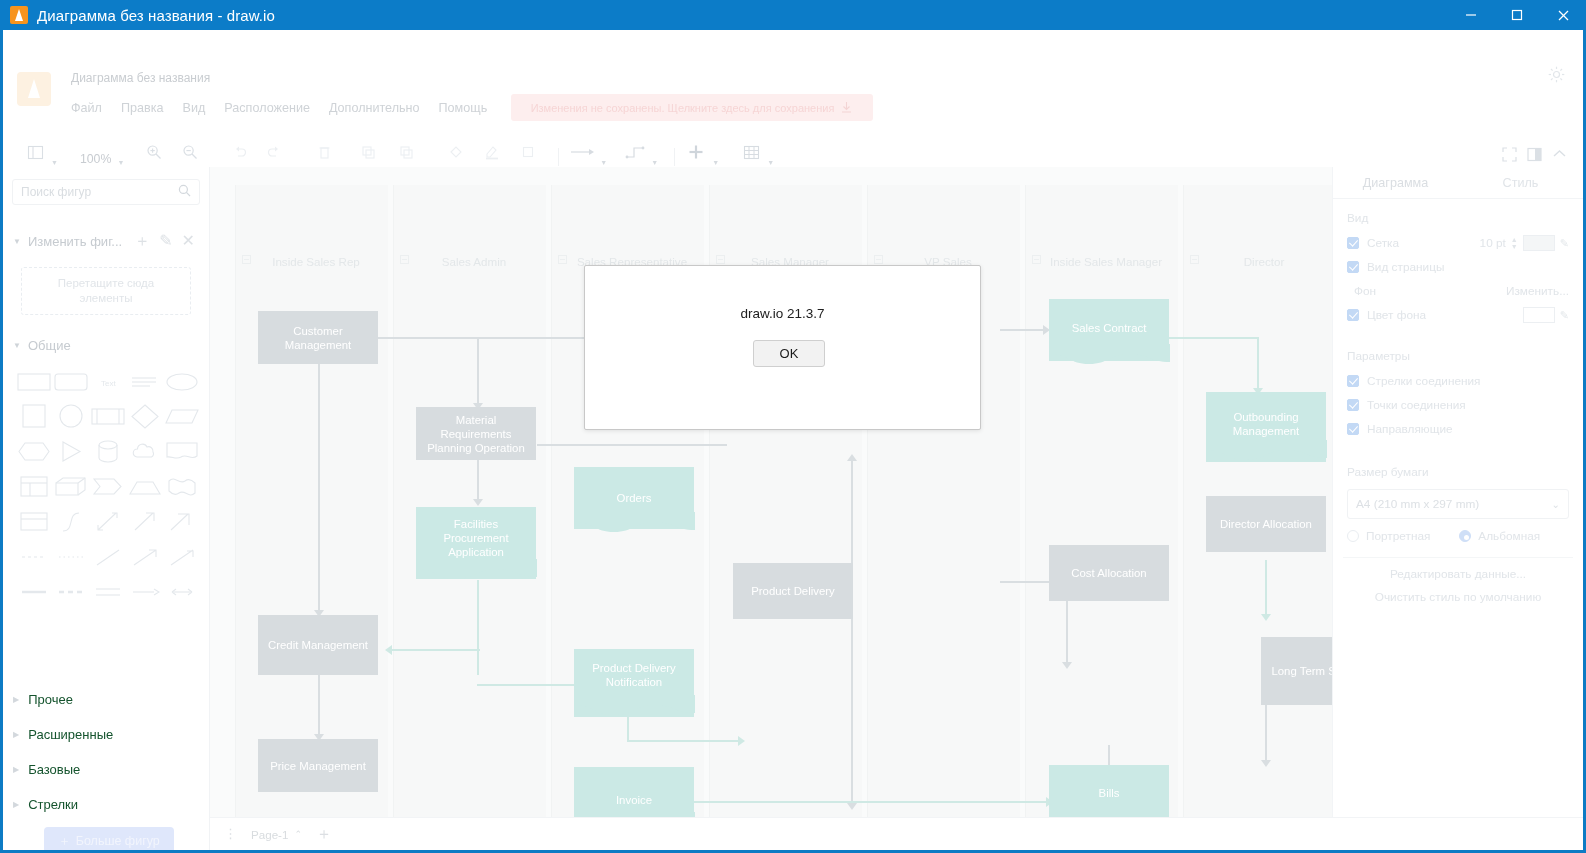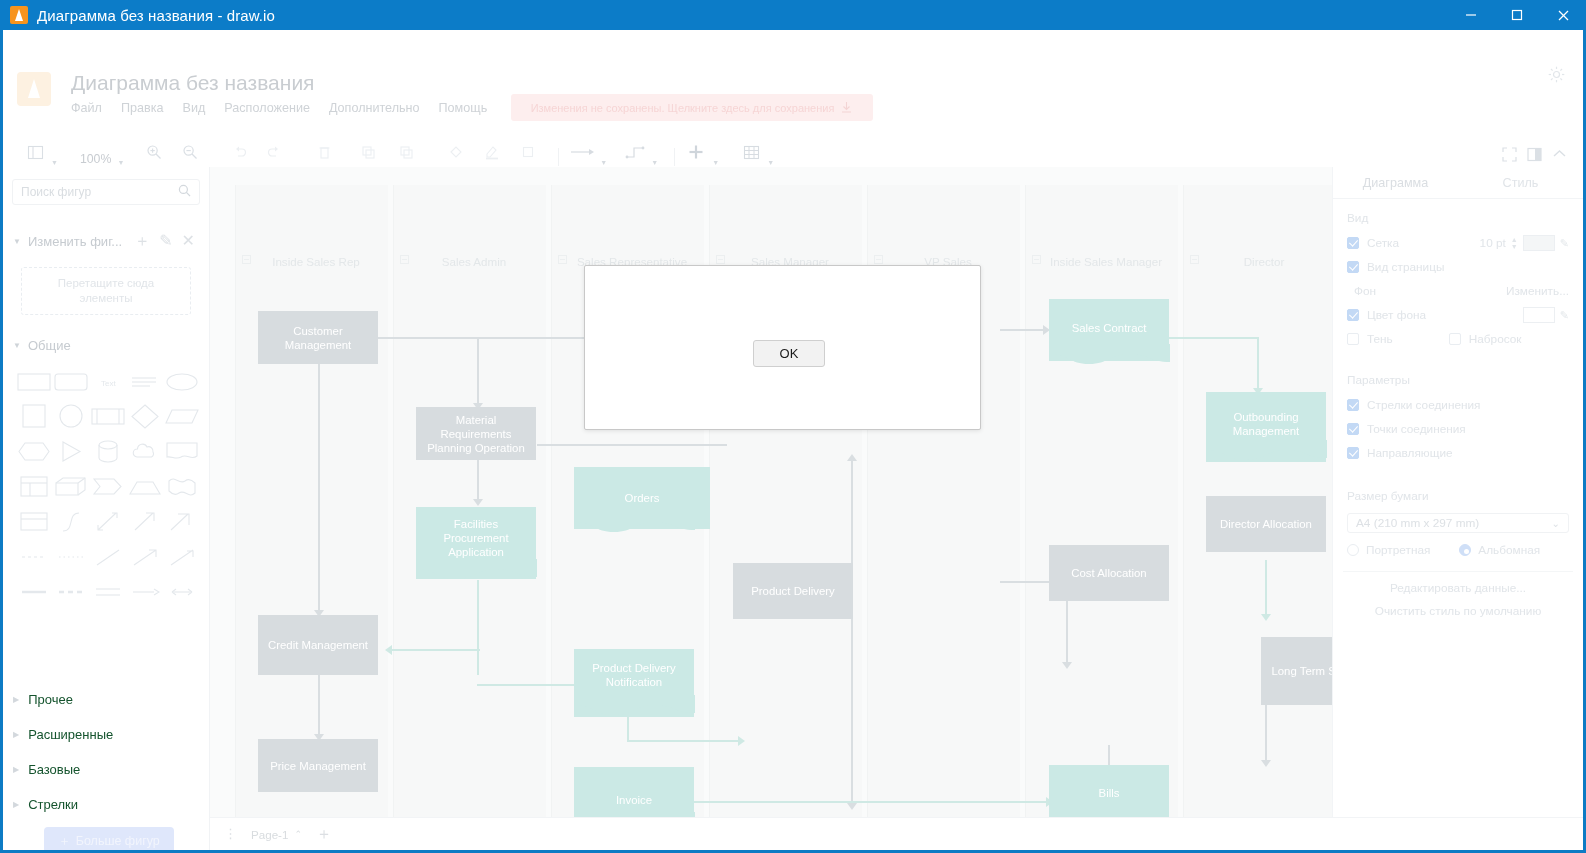--- a/index.html
+++ b/index.html
@@ -33,21 +33,21 @@
     background:#ffffff; overflow:hidden;
   }
 
   
   .apphdr{ position:absolute; left:0; top:0; width:100%; height:60px; }
   .logo{ position:absolute; left:14px; top:42px; width:34px; height:34px;
      background:#fdf1e1; border-radius:4px; }
   .logo::after{ content:""; position:absolute; left:11px; top:7px;
     border-left:6px solid transparent; border-right:6px solid transparent;
     border-bottom:19px solid #fff; }
-  .doctitle{ position:absolute; left:68px; top:41px; font-size:21px; color:#c9cdd1; }
+  .doctitle{ position:absolute; left:68px; top:41px; font-size:12px; color:#c9cdd1; }
   .menubar{ position:absolute; left:68px; top:71px; display:flex; gap:19px; }
   .menubar span{ font-size:12.6px; color:#cfd3d7; }
   .unsaved{
     position:absolute; left:508px; top:64px; width:362px; height:27px;
     background:#fdeeee; border-radius:3px; display:flex; align-items:center;
     justify-content:center; gap:6px; color:#f6d5d5; font-size:11px; white-space:nowrap;
   }
   .unsaved svg{ opacity:.45; }
   .sunicon{ position:absolute; right:18px; top:36px; color:#e2e6ea; }
 
@@ -126,21 +126,21 @@
   .cb{ width:12px; height:12px; border-radius:2px; margin-right:8px; flex:none;
      border:1px solid #e9edf1; background:#fff; position:relative; }
   .cb.on{ background:#c3d9f5; border-color:#c3d9f5; }
   .cb.on::after{ content:""; position:absolute; left:3px; top:0px; width:4px; height:7px;
      border:solid #fff; border-width:0 1.6px 1.6px 0; transform:rotate(42deg); }
   .spin{ margin-left:auto; display:flex; align-items:center; gap:5px; }
   .swatch{ width:32px; height:16px; border:1px solid #eceff2; background:#f4f6f7; }
   .swatch.white{ background:#fff; }
   .pen{ color:#e4e8eb; font-size:11px; }
   .btnlink{ font-size:11.8px; color:#e1e5e9; }
-  .selectbox{ margin:4px 14px 0; height:20px; border:1px solid #f0f2f4; border-radius:3px;
+  .selectbox{ margin:4px 14px 0; height:30px; border:1px solid #f0f2f4; border-radius:3px;
      display:flex; align-items:center; padding:0 8px; font-size:11.8px; color:#dde1e5; }
   .selectbox .chev{ margin-left:auto; font-size:10px; }
   .radiorow{ display:flex; align-items:center; gap:7px; padding:10px 14px 0; font-size:11.8px; color:#e1e5e9;}
   .rd{ width:12px; height:12px; border-radius:50%; border:1px solid #e9edf1; background:#fff; position:relative; flex:none;}
   .rd.on{ border-color:#cfdff7; background:#cfdff7; }
   .rd.on::after{ content:""; position:absolute; left:3.5px; top:3.5px; width:5px; height:5px; border-radius:50%; background:#fff; }
   .rdiv{ margin:14px 10px 0; border-top:1px solid #f4f6f7; }
   .rcenter{ text-align:center; font-size:11.8px; color:#e1e5e9; padding:9px 0; }
 
   
@@ -721,21 +721,21 @@
       <div class="node gray" style="left:48px;  top:144px; width:120px; height:53px;">Customer Management</div>
       <div class="node gray" style="left:206px; top:240px; width:120px; height:53px;">Material Requirements Planning Operation</div>
       <div class="node teal" style="left:206px; top:340px; width:120px; height:72px; align-items:flex-start; padding-top:10px;">Facilities Procurement Application</div>
       <svg class="docshape" style="left:206px; top:392px;" width="121" height="22">
           <path d="M0 0v10c20 0 20 10 40 10s20-10 40-10 21 8 41 8V0z" fill="#cbe9e5"></path>
         </svg>
 
       <div class="node gray" style="left:48px;  top:448px; width:120px; height:60px;">Credit Management</div>
       <div class="node gray" style="left:48px;  top:572px; width:120px; height:53px;">Price Management</div>
 
-      <div class="node teal" style="left:364px; top:300px; width:136px; height:62px; align-items:flex-start; padding-top:24px;">Orders</div>
+      <div class="node teal" style="left:364px; top:300px; width:120px; height:62px; align-items:flex-start; padding-top:24px;">Orders</div>
       <svg class="docshape" style="left:364px; top:345px;" width="121" height="22">
           <path d="M0 0v10c20 0 20 10 40 10s20-10 40-10 21 8 41 8V0z" fill="#cbe9e5"></path>
         </svg>
 
       <div class="node teal" style="left:364px; top:482px; width:120px; height:68px; align-items:flex-start; padding-top:12px;">Product Delivery Notification</div>
       <svg class="docshape" style="left:364px; top:528px;" width="121" height="22">
           <path d="M0 0v10c20 0 20 10 40 10s20-10 40-10 21 8 41 8V0z" fill="#cbe9e5"></path>
         </svg>
 
       <div class="node teal" style="left:364px; top:600px; width:120px; height:62px; align-items:flex-start; padding-top:26px;">Invoice</div>
@@ -794,26 +794,20 @@
 
       <div class="rrow">
         <span class="cb on"></span>
         <span>Цвет фона</span>
         <span class="spin">
           <span class="swatch white"></span>
           <span class="pen">✎</span>
         </span>
       </div>
 
-      <div class="rrow">
-        <span class="cb"></span>
-        <span>Тень</span>
-        <span class="cb" style="margin-left:56px"></span>
-        <span>Набросок</span>
-      </div>
 
       <div class="rsec" style="padding-top:22px">Параметры</div>
 
       <div class="rrow">
         <span class="cb on"></span>
         <span>Стрелки соединения</span>
       </div>
       <div class="rrow">
         <span class="cb on"></span>
         <span>Точки соединения</span>
@@ -846,17 +840,18 @@
       <span class="pagetab">
         <span>Page-1</span>
         <span style="font-size:9px;">⌃</span>
       </span>
       <span style="font-size:16px;color:#dcdfe3;">＋</span>
     </div>
   </div>
 
   <div class="overlay">
     <div class="dialog">
+      <div class="dlgtext">draw.io 21.3.7</div>
       <div class="dlgbtn">OK</div>
     </div>
   </div>
 
 </div>
 
 </body></html>

